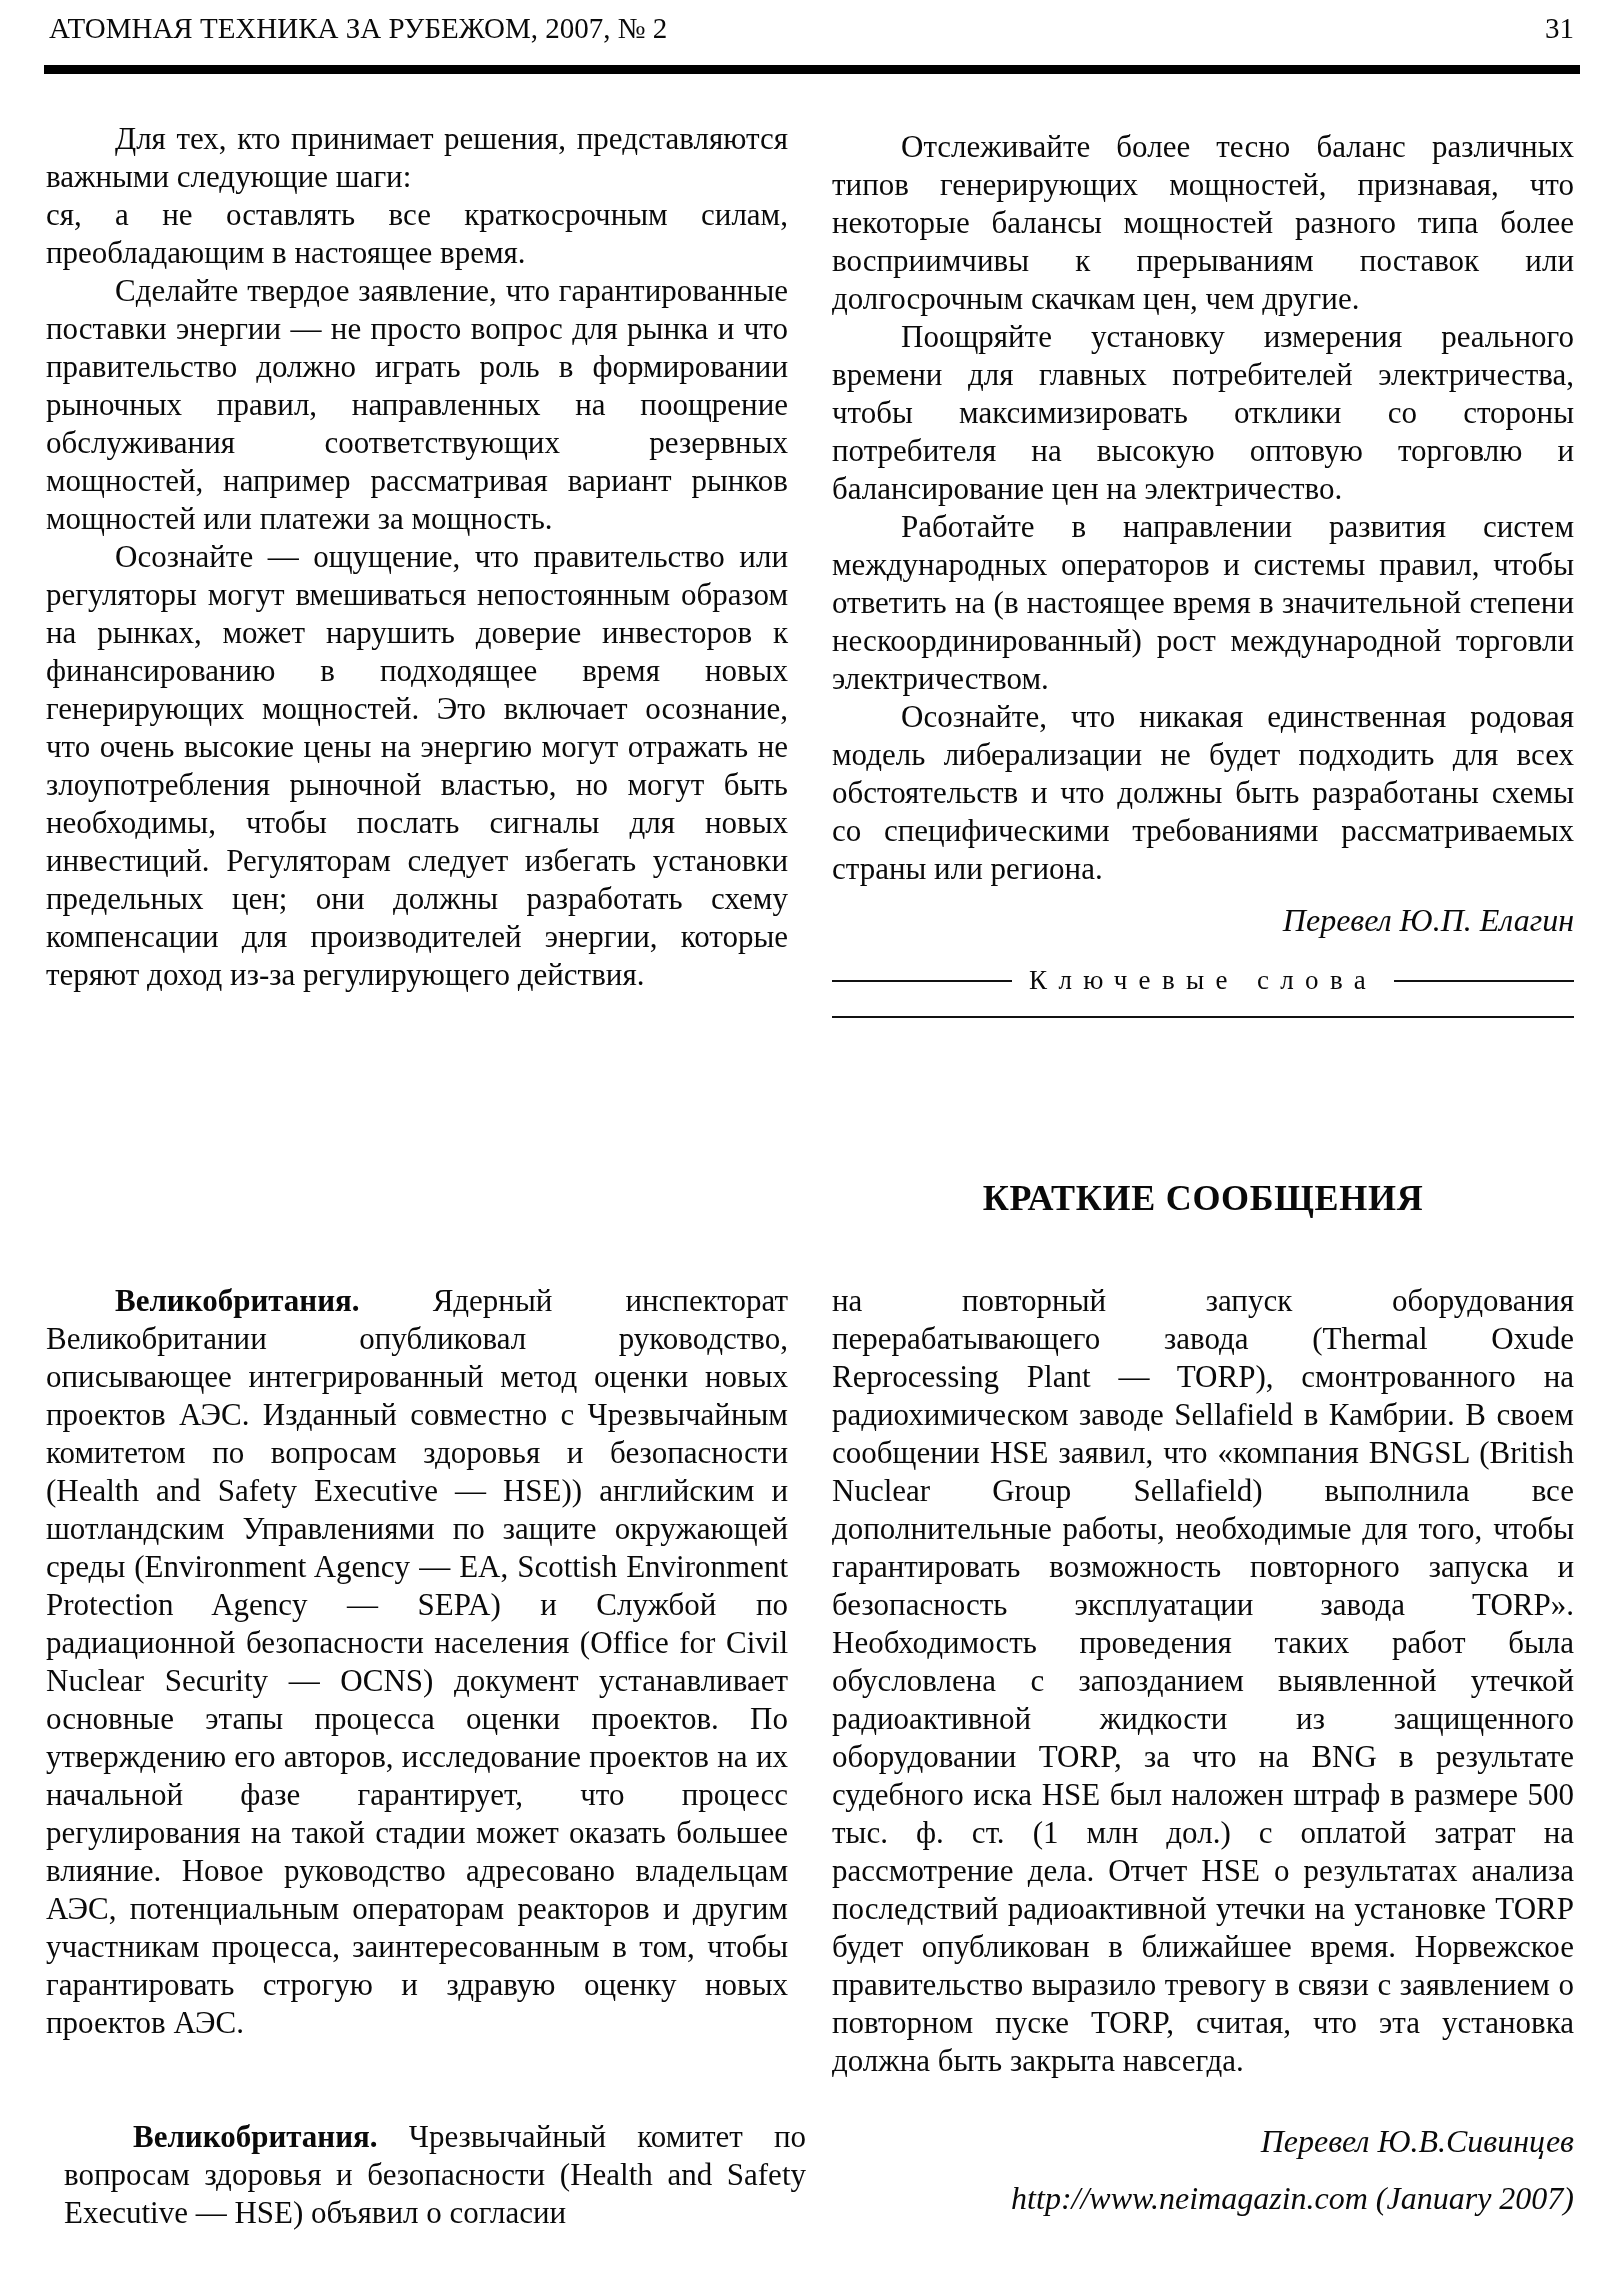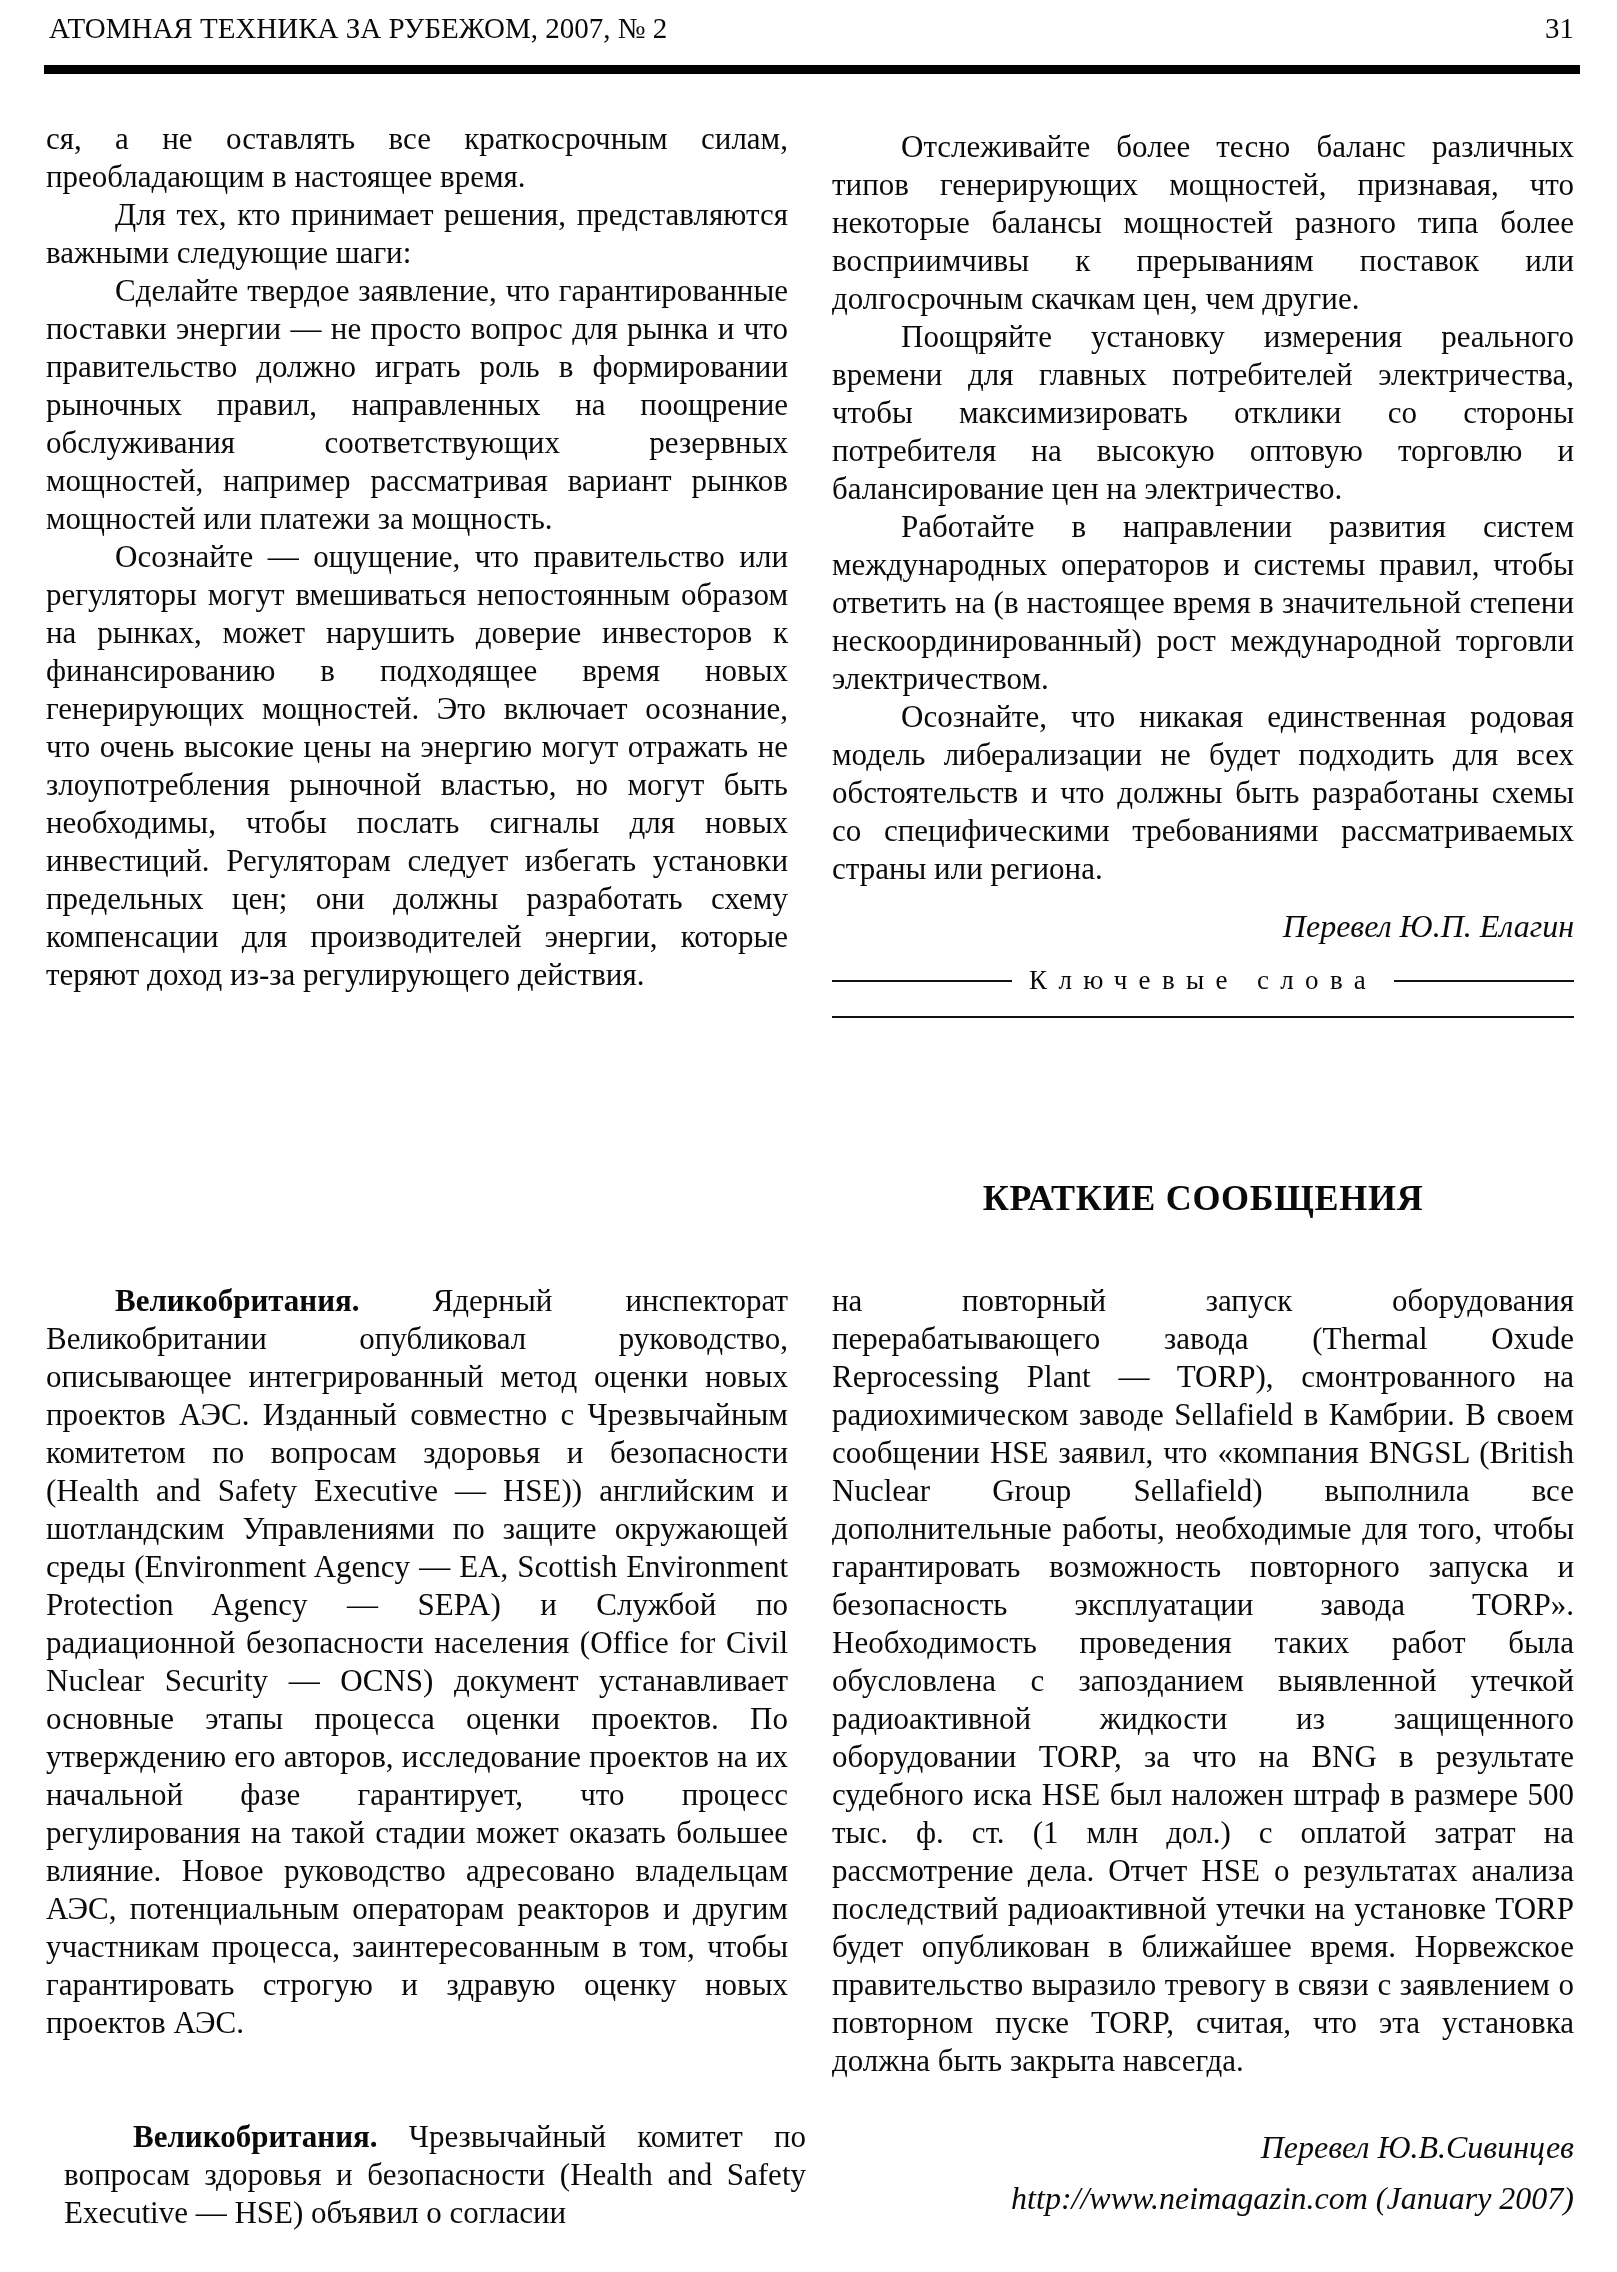--- a/index.html
+++ b/index.html
@@ -29,21 +29,20 @@
     text-align:justify;
   }
   p.indent{text-indent:69px;}
   .lead{font-weight:bold;}
   .block{position:absolute;}
   .translator{
     font-size:32px;line-height:38px;
     font-style:italic;
     text-align:right;
     padding-right:23px;
-    margin-top:6px;
   }
   .kw-title-row{
     display:flex;align-items:center;
     font-size:27px;
   }
   .kw-line{flex:1;height:0;border-top:2.7px solid #111;}
   .kw-title{
     padding:0 17.5px;
     letter-spacing:0.42em;
     white-space:nowrap;
@@ -75,22 +74,22 @@
 
 <div class="page">
 
   <div class="header-row">
     <span>АТОМНАЯ ТЕХНИКА ЗА РУБЕЖОМ, 2007, № 2</span>
     <span>31</span>
   </div>
   <div class="header-rule"></div>
 
   <div class="col block" style="left:46px;top:120px;">
+    <p class="body indent">Для тех, кто принимает решения, представляются важными следующие шаги:</p>
     <p class="body">ся, а не оставлять все краткосрочным силам, преобладающим в настоящее время.</p>
-    <p class="body indent">Для тех, кто принимает решения, представляются важными следующие шаги:</p>
     <p class="body indent">Сделайте твердое заявление, что гарантированные поставки энергии — не просто вопрос для рынка и что правительство должно играть роль в формировании рыночных правил, направленных на поощрение обслуживания соответствующих резервных мощностей, например рассматривая вариант рынков мощностей или платежи за мощность.</p>
     <p class="body indent">Осознайте — ощущение, что правительство или регуляторы могут вмешиваться непостоянным образом на рынках, может нарушить доверие инвесторов к финансированию в подходящее время новых генерирующих мощностей. Это включает осознание, что очень высокие цены на энергию могут отражать не злоупотребления рыночной властью, но могут быть необходимы, чтобы послать сигналы для новых инвестиций. Регуляторам следует избегать установки предельных цен; они должны разработать схему компенсации для производителей энергии, которые теряют доход из-за регулирующего действия.</p>
   </div>
 
   <div class="col block" style="left:46px;top:1282px;">
     <p class="body indent"><b class="lead">Великобритания.</b> <span>Ядерный инспекторат Великобритании опубликовал руководство, описывающее интегрированный метод оценки новых проектов АЭС. Изданный совместно с Чрезвычайным комитетом по вопросам здоровья и безопасности (Health and Safety Executive — HSE)) английским и шотландским Управлениями по защите окружающей среды (Environment Agency — EA, Scottish Environment Protection Agency — SEPA) и Службой по радиационной безопасности населения (Office for Civil Nuclear Security — OCNS) документ устанавливает основные этапы процесса оценки проектов. По утверждению его авторов, исследование проектов на их начальной фазе гарантирует, что процесс регулирования на такой стадии может оказать большее влияние. Новое руководство адресовано владельцам АЭС, потенциальным операторам реакторов и другим участникам процесса, заинтересованным в том, чтобы гарантировать строгую и здравую оценку новых проектов АЭС.</span></p>
   </div>
 
   <div class="col block" style="left:64px;top:2118px;">
     <p class="body indent"><b class="lead">Великобритания.</b> <span>Чрезвычайный комитет по вопросам здоровья и безопасности (Health and Safety Executive — HSE) объявил о согласии</span></p>

